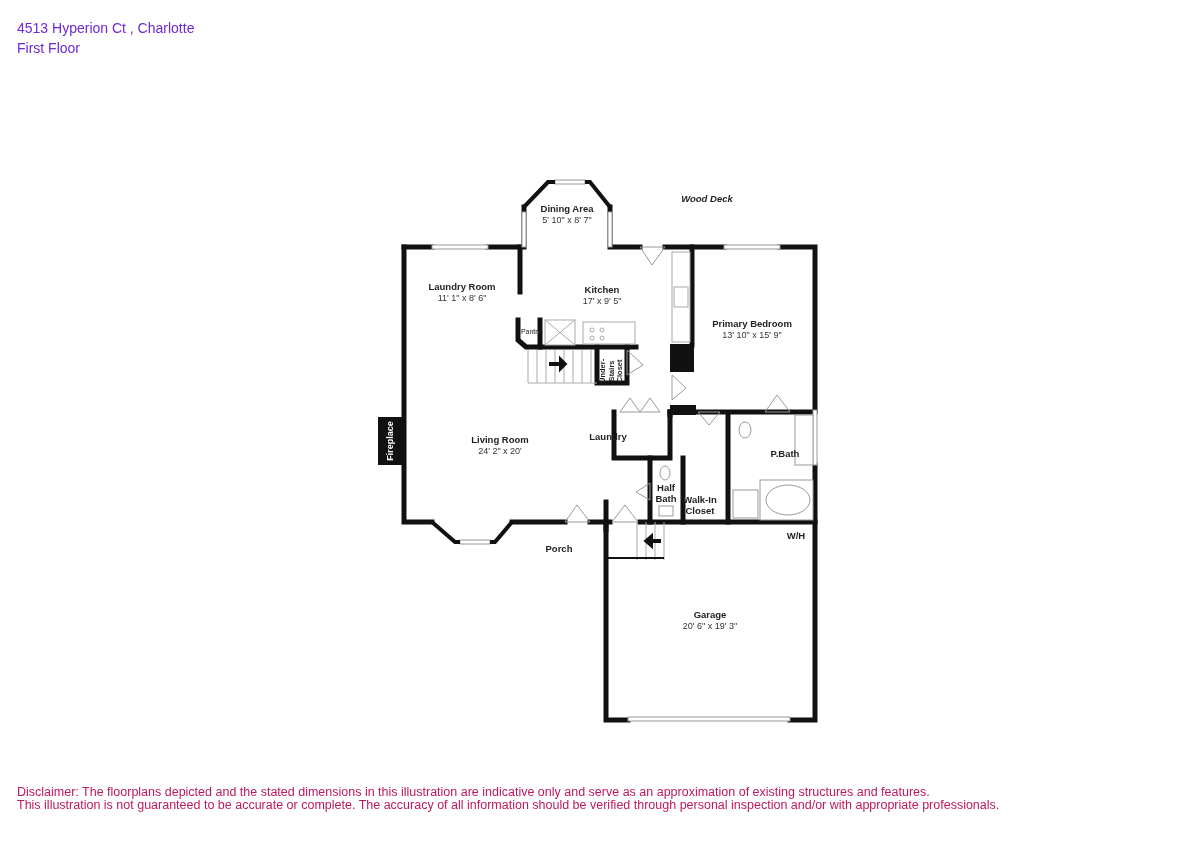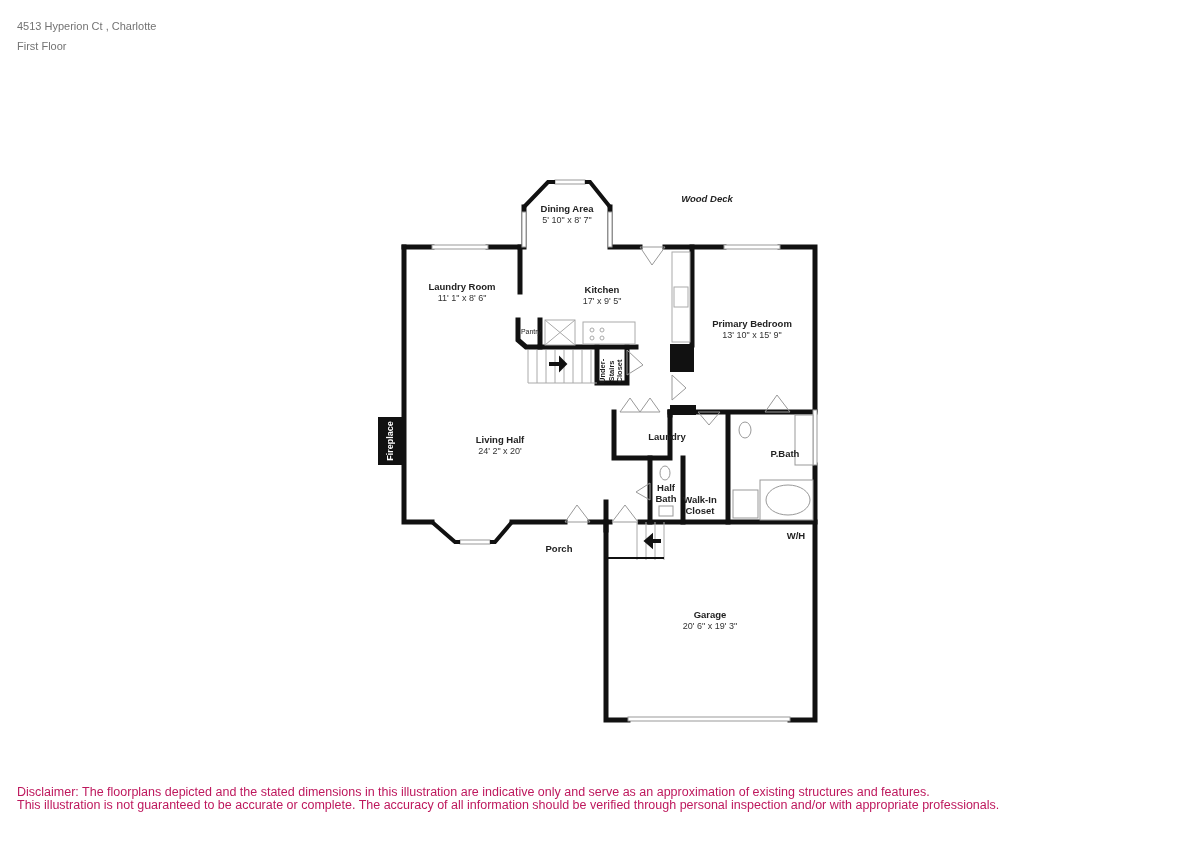--- a/index.html
+++ b/index.html
@@ -1,17 +1,17 @@
 <!DOCTYPE html>
 <html><head>
 <meta charset="utf-8">
 <style>
   html, body { margin:0; padding:0; background:#ffffff; }
   body { width:1193px; height:844px; position:relative; overflow:hidden; font-family:"Liberation Sans", sans-serif; color:#222; }
-  .hdr { position:absolute; left:17px; font-size:11px; color:#737373; }
+  .hdr { position:absolute; left:17px; font-size:14px; color:#6d28d9; }
   #plan { position:absolute; left:0; top:0; }
   .lbl { position:absolute; transform:translateX(-50%); text-align:center; white-space:nowrap; line-height:1.15; }
   .lbl .n { font-weight:bold; font-size:9.5px; color:#222; display:block; }
   .lbl .d { font-size:9px; color:#333; display:block; }
   .small .n { font-size:8.5px; }
   .fire { position:absolute; left:378px; top:417px; width:24px; height:48px; background:#111; }
   .fire span { position:absolute; left:50%; top:50%; transform:translate(-50%,-50%) rotate(-90deg); color:#fff; font-weight:bold; font-size:9px; white-space:nowrap; }
   .disc { position:absolute; left:17px; font-size:12.5px; color:#be185d; }
 </style>
 </head>
@@ -127,27 +127,27 @@
   <span class="n">Primary Bedroom</span>
   <span class="d">13' 10" x 15' 9"</span>
 </div>
 <div class="lbl small" style="left:531px; top:328px; font-size:7px;">
   <span class="n" style="font-size:7px; font-weight:normal;">Pantry</span>
 </div>
 <div class="lbl" style="left:612px; top:358px; transform:translateX(-50%) rotate(-90deg); width:40px;">
   <span class="n" style="font-size:7.5px; white-space:normal;">Under-Stairs Closet</span>
 </div>
 <div class="lbl" style="left:500px; top:435px;">
-  <span class="n">Living Half</span>
+  <span class="n">Living Room</span>
   <span class="d">24' 2" x 20'</span>
 </div>
 <div class="fire">
   <span>Fireplace</span>
 </div>
-<div class="lbl" style="left:667px; top:432px;">
+<div class="lbl" style="left:608px; top:432px;">
   <span class="n">Laundry</span>
 </div>
 <div class="lbl" style="left:700px; top:450px; width:40px; white-space:normal;margin-top:45px;">
   <span class="n" style="white-space:normal;">Walk-In Closet</span>
 </div>
 <div class="lbl" style="left:767px; top:449px;padding-left:36px;">
   <span class="n">P.Bath</span>
 </div>
 <div class="lbl" style="left:666px; top:483px; width:40px; white-space:normal;">
   <span class="n" style="white-space:normal;">Half Bath</span>

